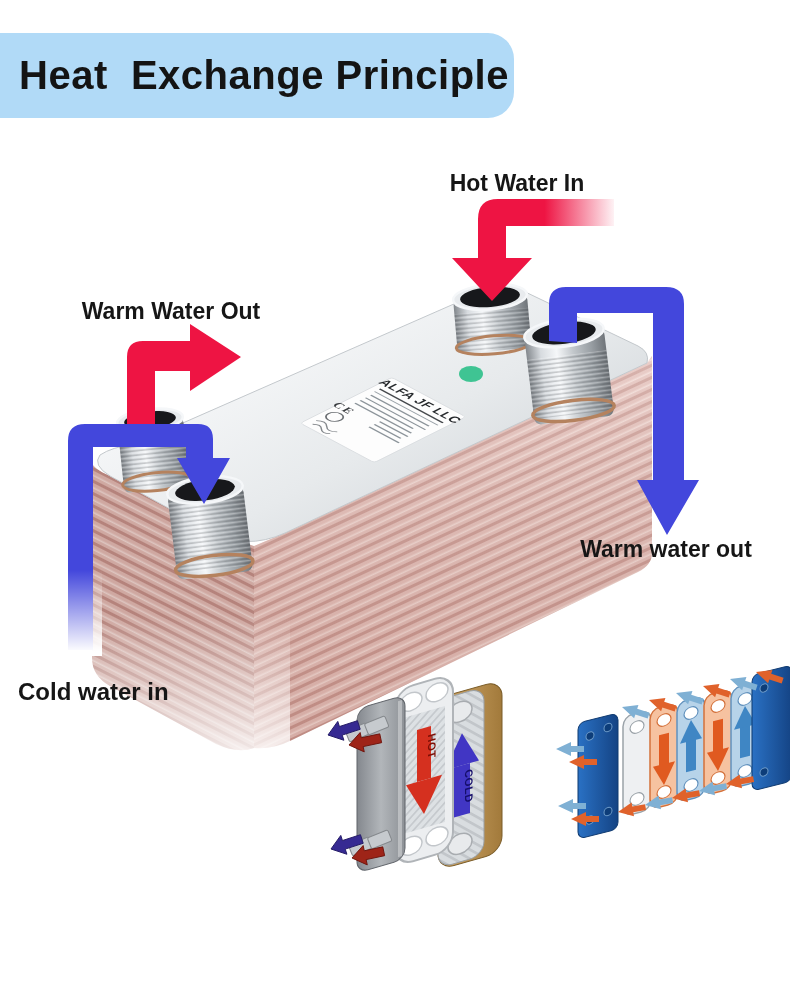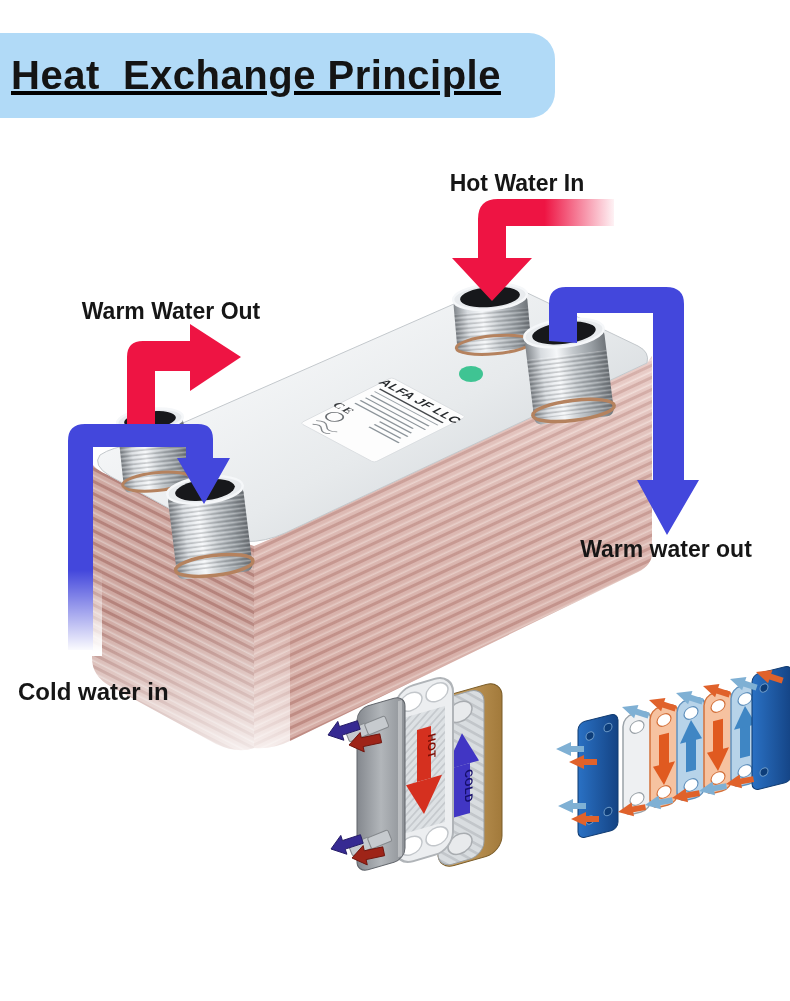--- a/index.html
+++ b/index.html
@@ -1,23 +1,23 @@
 <!DOCTYPE html>
 <html><head>
 <meta charset="utf-8">
 <style>
   html,body{margin:0;padding:0;}
   body{
     width:790px;height:1001px;position:relative;background:#ffffff;
     font-family:"Liberation Sans",sans-serif;overflow:hidden;
   }
   .banner{
-    position:absolute;left:0;top:33px;width:555px;height:85px;
+    position:absolute;left:0;top:33px;width:514px;height:85px;
     background:#b1daf7;border-radius:0 26px 26px 0;
-    display:flex;align-items:center;box-sizing:border-box;padding-left:11px;text-decoration:underline;
+    display:flex;align-items:center;box-sizing:border-box;padding-left:19px;
   }
   .banner .title{
     font-size:40px;font-weight:800;color:#141414;letter-spacing:.5px;
     white-space:pre;font-family:"Liberation Sans",sans-serif;
   }
   svg{position:absolute;left:0;top:0;}
   .lbl{font:800 23px "Liberation Sans",sans-serif;fill:#161616;}
   .lbl-big{font:800 24px "Liberation Sans",sans-serif;fill:#161616;}
   .brand{font:700 13px "Liberation Sans",sans-serif;fill:#26292c;letter-spacing:.6px;}
   .ce{font:700 12px "Liberation Serif",serif;fill:#3a3d40;letter-spacing:2px;}

